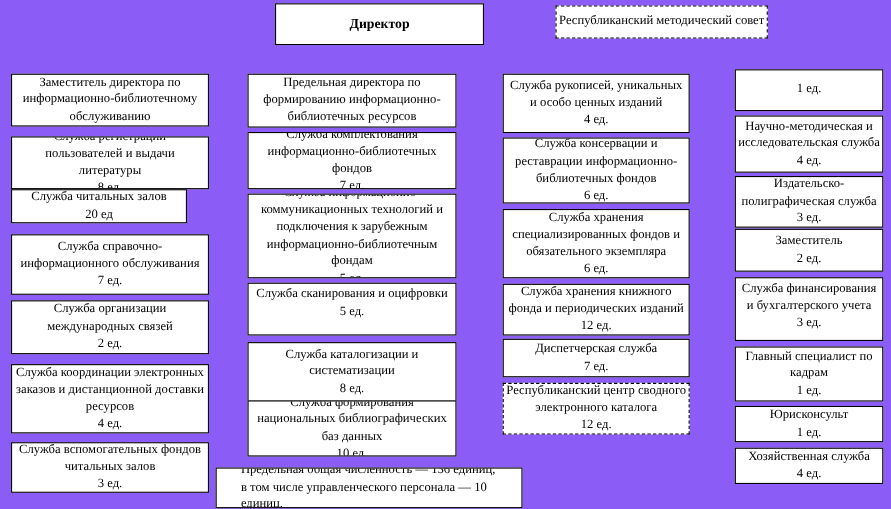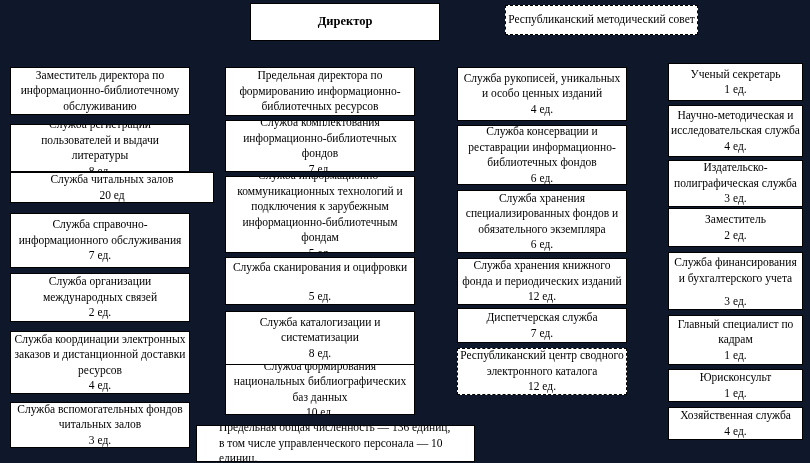--- a/index.html
+++ b/index.html
@@ -1,29 +1,29 @@
 <!DOCTYPE html>
 <html><head>
 <meta charset="utf-8">
 <style>
   html,body { margin:0; padding:0; background:#fff; }
   .stage {
-    position:relative; width:810px; height:463px; background:#0f172a;
+    position:relative; width:810px; height:463px; background:#8b5cf6;
     font-family:"Liberation Serif","DejaVu Serif",serif;
     color:#000;
   }
   .box {
     position:absolute; box-sizing:border-box;
     border:1px solid #000; background:#fff;
     display:flex; flex-direction:column; align-items:center; justify-content:center;
     text-align:center; font-size:11.5px; line-height:15.5px; padding:0 2px;
     overflow:hidden;
   }
   .dashed { border-style:dashed; }
-  .top-align { justify-content:space-between; padding-top:2px; }
+  .top-align { justify-content:flex-start; padding-top:2px; }
   .director { font-weight:bold; font-size:12.5px; }
   .note-box {
     align-items:flex-start; justify-content:center; text-align:left; padding:2px 22px;
   }
   .t, .c { width:100%; }
 </style>
 </head>
 <body>
 
 <div class="stage">
@@ -35,21 +35,21 @@
     <div class="t">Заместитель директора по информационно-библиотечному обслуживанию</div>
   </div>
 
   <div class="box dashed" style="left:505px;top:5px;width:193px;height:30px">
     <div class="t">Республиканский методический совет</div>
   </div>
   <div class="box" style="left:10px;top:124px;width:180px;height:48px">
     <div class="t">Служба регистрации пользователей и выдачи литературы</div>
     <div class="c">8 ед.</div>
   </div>
-  <div class="box" style="left:10px;top:172px;width:204px;height:31px">
+  <div class="box" style="left:10px;top:172px;width:160px;height:31px">
     <div class="t">Служба читальных залов</div>
     <div class="c">20 ед</div>
   </div>
   <div class="box" style="left:10px;top:213px;width:180px;height:55px">
     <div class="t">Служба справочно-информационного обслуживания</div>
     <div class="c">7 ед.</div>
   </div>
   <div class="box" style="left:10px;top:273px;width:180px;height:49px">
     <div class="t">Служба организации международных связей</div>
     <div class="c">2 ед.</div>
@@ -106,21 +106,20 @@
   <div class="box" style="left:457px;top:308px;width:170px;height:35px">
     <div class="t">Диспетчерская служба</div>
     <div class="c">7 ед.</div>
   </div>
   <div class="box dashed" style="left:457px;top:348px;width:170px;height:47px">
     <div class="t">Республиканский центр сводного электронного каталога</div>
     <div class="c">12 ед.</div>
   </div>
 
   <div class="box" style="left:668px;top:63px;width:135px;height:38px">
-    <div class="t">Ученый секретарь</div>
     <div class="c">1 ед.</div>
   </div>
   <div class="box" style="left:668px;top:105px;width:135px;height:52px">
     <div class="t">Научно-методическая и исследовательская служба</div>
     <div class="c">4 ед.</div>
   </div>
   <div class="box" style="left:668px;top:160px;width:135px;height:47px">
     <div class="t">Издательско-полиграфическая служба</div>
     <div class="c">3 ед.</div>
   </div>

